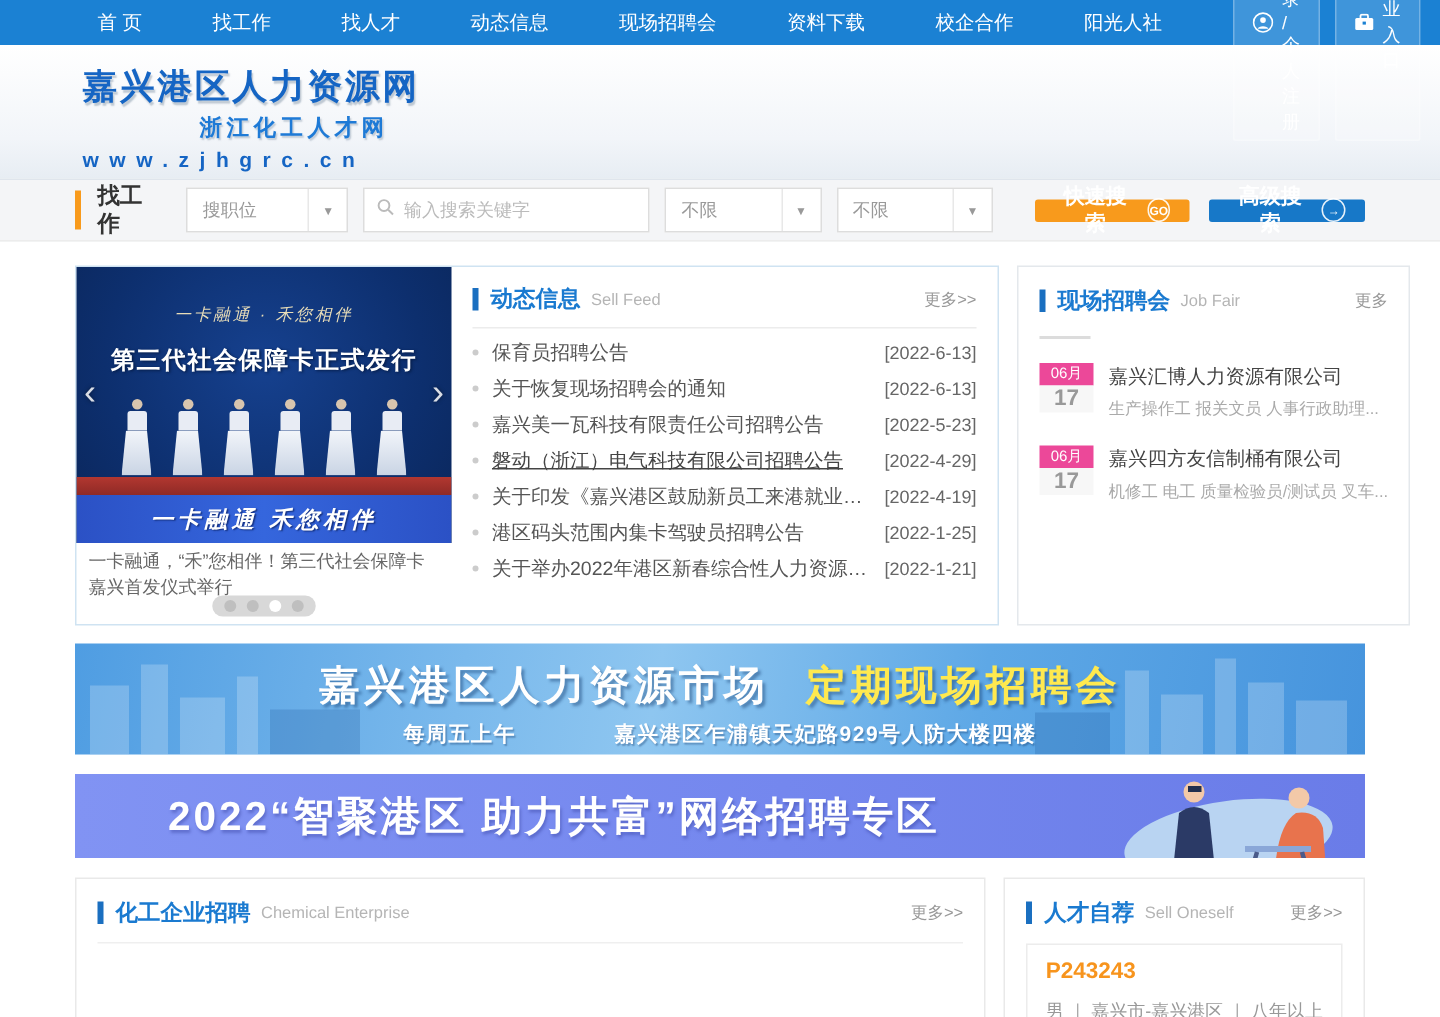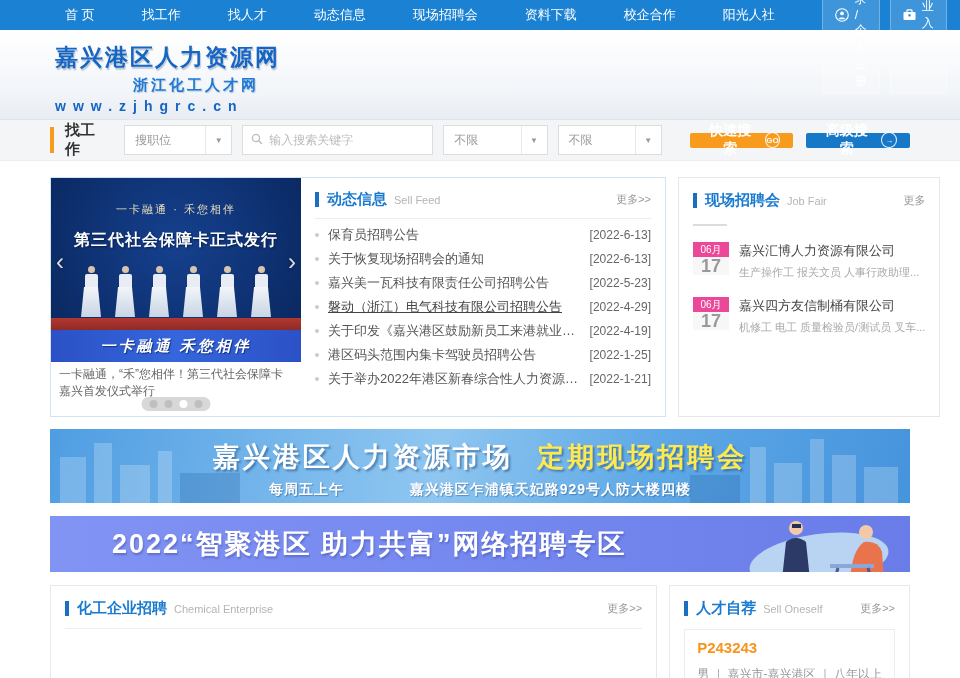--- a/index.html
+++ b/index.html
@@ -40,21 +40,21 @@
   .btn-circle { width:16px; height:16px; border:1px solid rgba(255,255,255,.9); border-radius:50%;
     font-size:8px; font-weight:bold; display:flex; align-items:center; justify-content:center; }
   
   .container { width:860px; margin:0 auto; }
   .main-row { display:flex; gap:12px; margin-top:16px; }
   .main-box { width:616px; height:240px; border:1px solid #cfe3f2; background:#fff; display:flex; }
   
   .carousel { width:250px; position:relative; }
   .c-img { height:184px; position:relative; overflow:hidden;
     background:radial-gradient(ellipse at 50% 35%, #16418f 0%, #0d2f6e 60%, #0a2558 100%); }
-  .c-script { position:absolute; top:24px; width:100%; text-align:center; color:#e8ddb8; font-size:11px; letter-spacing:2px; }
+  .c-script { position:absolute; top:24px; width:100%; text-align:center; color:#e8ddb8; font-size:11px; font-style:italic; letter-spacing:2px; }
   .c-title { position:absolute; top:52px; width:100%; text-align:center; color:#fff; font-size:16px; font-weight:bold;
     letter-spacing:1px; text-shadow:1px 1px 2px #061c46; white-space:nowrap; }
   .c-people { position:absolute; top:88px; left:0; right:0; display:flex; justify-content:center; gap:14px; }
   .podium { width:20px; display:flex; flex-direction:column; align-items:center; }
   .p-head { width:7px; height:7px; border-radius:50%; background:#d8c5ae; }
   .p-body { width:13px; height:13px; border-radius:2px 2px 0 0; background:#e8ecf4; margin-top:1px; }
   .p-stand { width:20px; height:30px; background:linear-gradient(180deg,#f2f5fa,#c9d4e4); clip-path:polygon(15% 0,85% 0,100% 100%,0 100%); }
   .c-floor { position:absolute; top:140px; left:0; right:0; height:12px; background:linear-gradient(180deg,#b23730,#8f2a26); }
   .c-bottom { position:absolute; top:152px; left:0; right:0; height:32px;
     background:linear-gradient(90deg,#2b51c5,#3566dd 50%,#2b51c5); display:flex; align-items:center; justify-content:center; }
@@ -81,21 +81,21 @@
   .news-dot { width:4px; height:4px; border-radius:50%; background:#ccc; margin-right:9px; flex:none; }
   .news-text { font-size:13px; color:#555; white-space:nowrap; overflow:hidden; text-overflow:ellipsis; }
   .news-item.hovered .news-text { text-decoration:underline; color:#444; }
   .news-date { margin-left:auto; font-size:12px; color:#666; padding-left:10px; flex:none; }
   
   .side-box { flex:1; height:240px; border:1px solid #e4e8ec; background:#fff; padding:13px 14px; }
   .jf-divider { width:34px; height:2px; background:#dcdcdc; margin:14px 0 16px 0; }
   .jf-item { display:flex; margin-bottom:17px; cursor:pointer; }
   .jf-badge { width:36px; flex:none; margin-right:10px; text-align:center; }
   .jf-month { background:#ec4899; color:#fff; font-size:10px; height:15px; line-height:15px; }
-  .jf-day { color:#999; font-size:18px; font-weight:bold; height:18px; line-height:18px; background:#f7f7f7; }
+  .jf-day { color:#999; font-size:15px; font-weight:bold; height:18px; line-height:18px; background:#f7f7f7; }
   .jf-info { min-width:0; }
   .jf-company { font-size:13px; color:#444; margin-bottom:5px; white-space:nowrap; overflow:hidden; text-overflow:ellipsis; }
   .jf-pos { font-size:11px; color:#aaa; white-space:nowrap; overflow:hidden; text-overflow:ellipsis; }
   
   .banner1 { position:relative; height:74px; margin-top:12px; overflow:hidden; cursor:pointer;
     background:linear-gradient(100deg,#4f9de2 0%,#7ab9ec 30%,#8ec6f0 45%,#5ea8e6 70%,#4694dd 100%); }
   .banner1 svg { position:absolute; bottom:0; left:0; }
   .b1-line1 { position:relative; text-align:center; margin-top:10px; font-size:27px; font-weight:bold;
     letter-spacing:3px; text-shadow:2px 2px 2px rgba(20,60,110,.45); white-space:nowrap; }
   .b1-white { color:#fff; } .b1-yellow { color:#ffe94f; margin-left:14px; }

